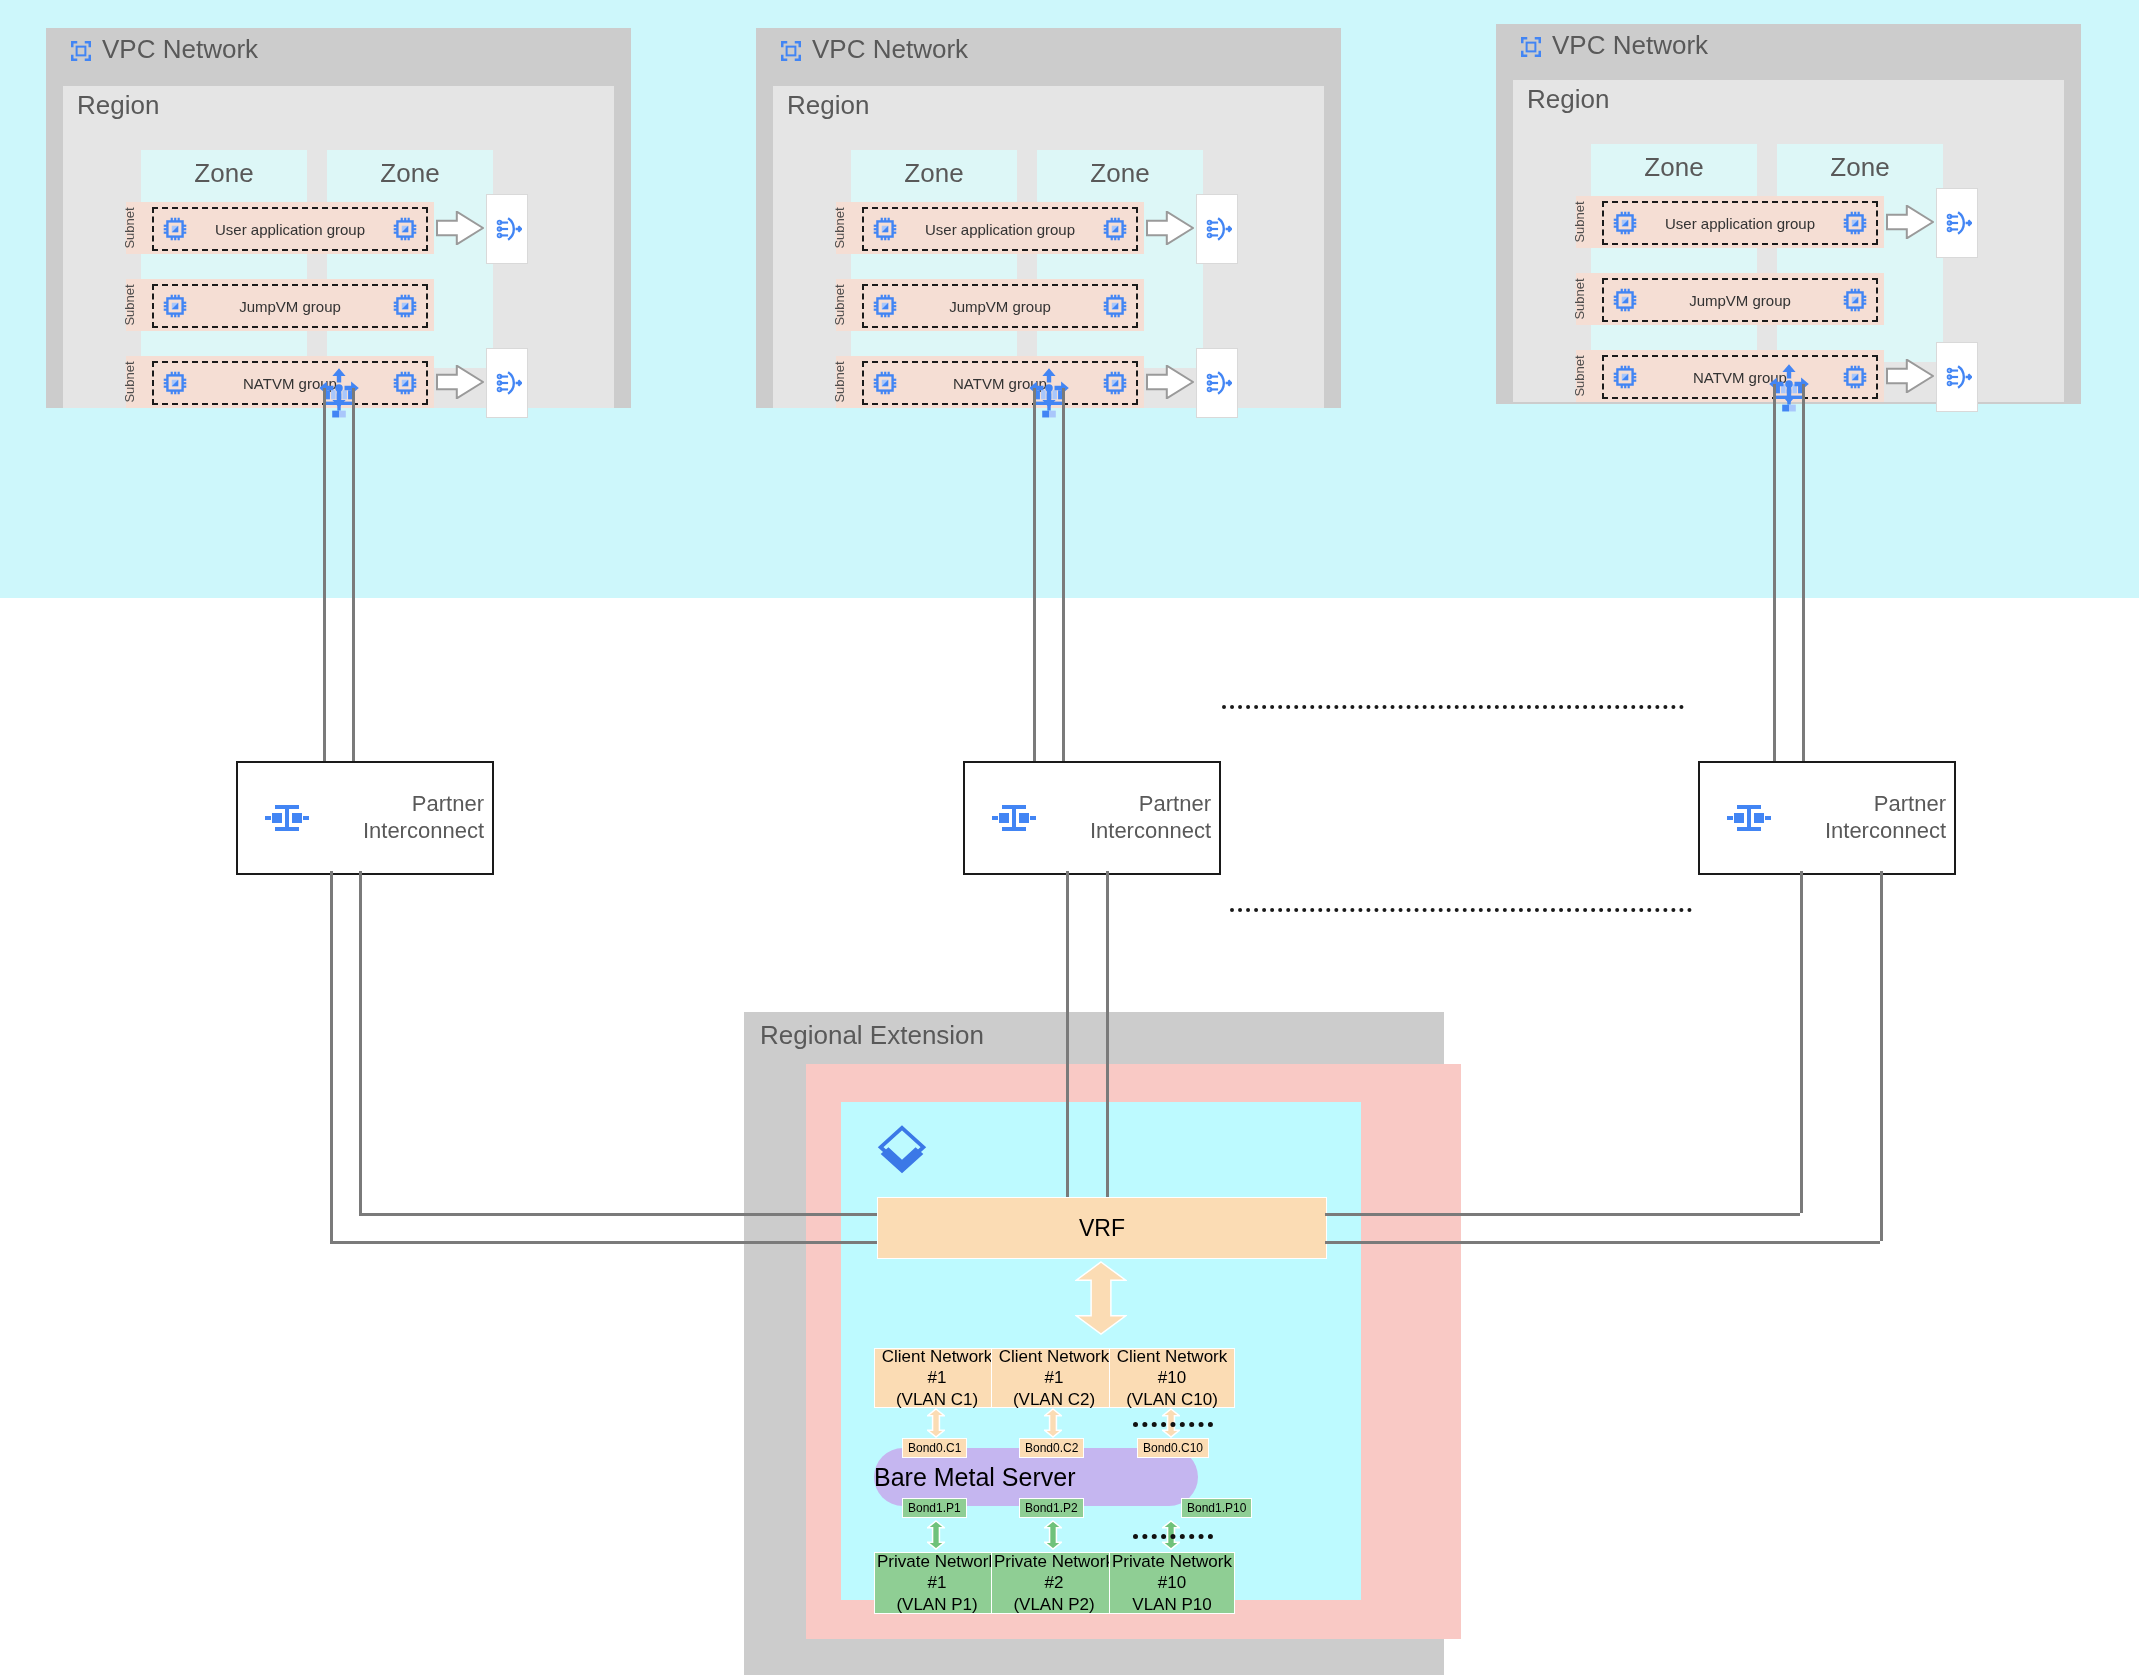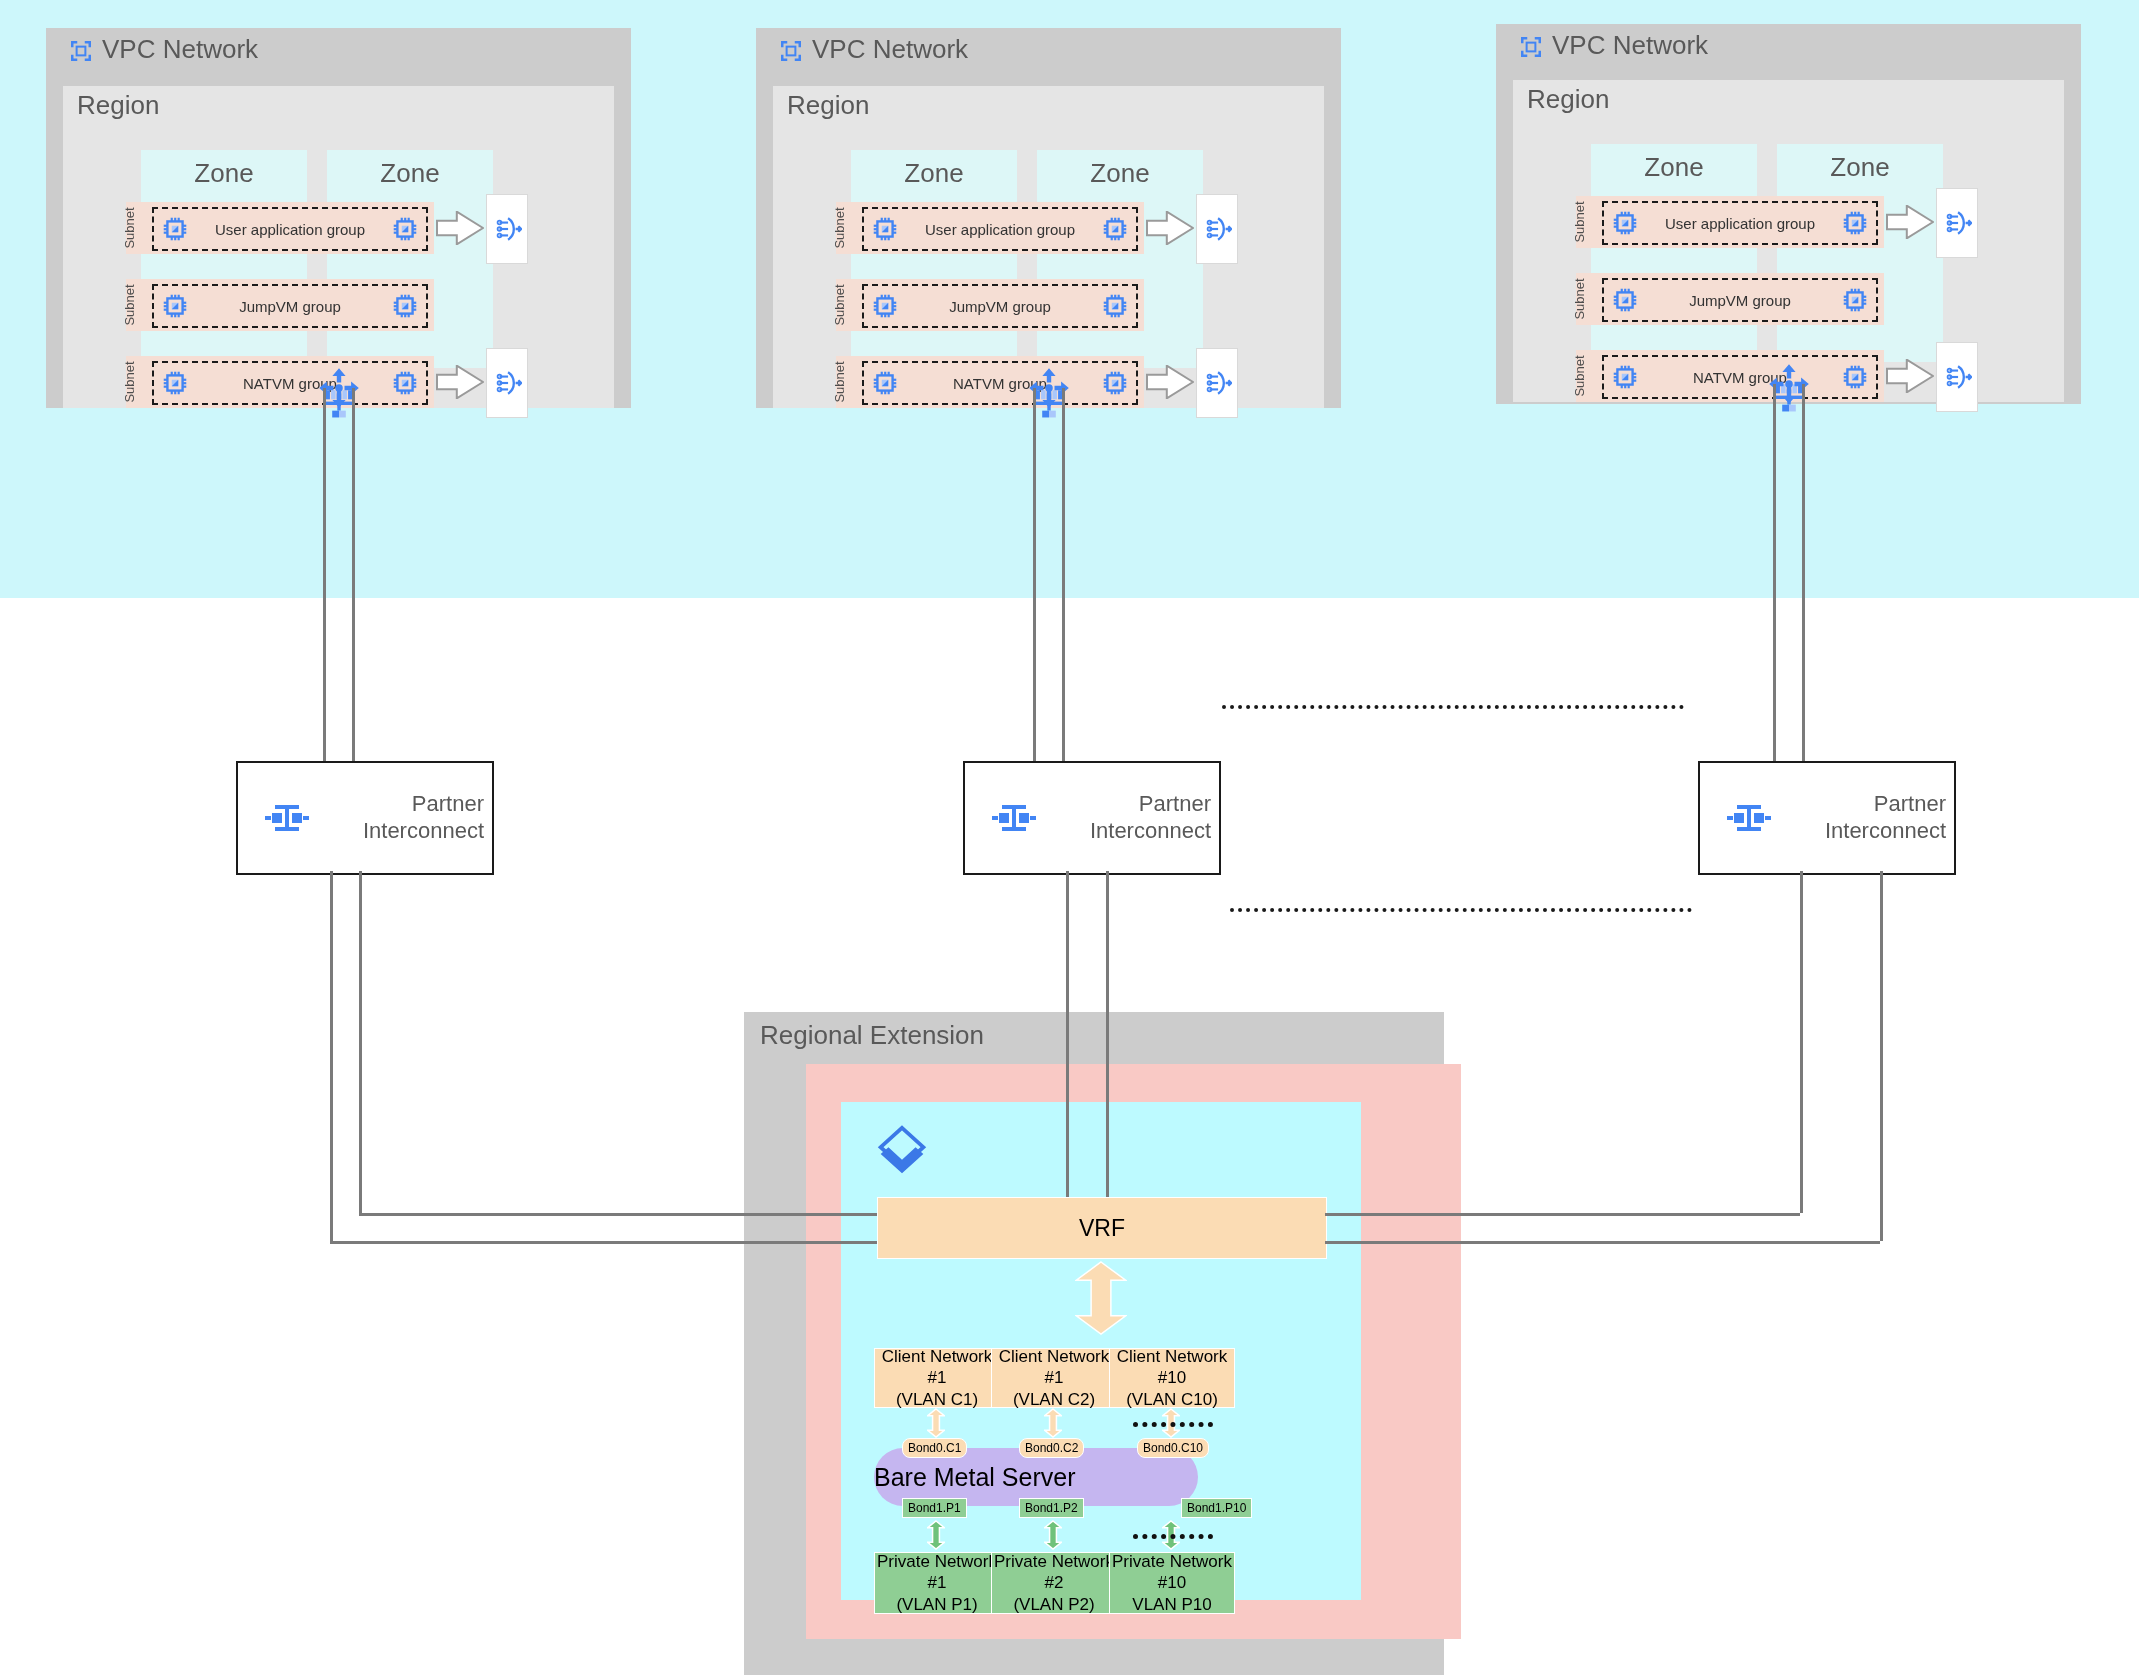--- a/index.html
+++ b/index.html
@@ -75,21 +75,21 @@
   .pnet{position:absolute;background:#8fce94;border:1px solid #ffffff;
         display:flex;align-items:center;justify-content:center;text-align:center;
         font-size:17px;color:#000000;line-height:1.25;}
 
   .bms{position:absolute;background:#c5b6f0;border-radius:999px;}
   .bms-text{position:absolute;left:0;top:50%;width:100%;transform:translateY(-50%);
             font-size:25px;color:#000000;}
 
   .bondtag{position:absolute;font-size:12px;color:#000000;padding:2px 5px;white-space:nowrap;
            border:1px solid #ffffff;}
-  .bond-c{background:#fbdcb4;border-radius:8px;}
+  .bond-c{background:#fbdcb4;}
   .bond-p{background:#8fce94;}
 
   .vvarrow{position:absolute;}
   .dotmini{position:absolute;height:0;border-top:5px dotted #111111;}
 </style>
 </head>
 <body>
 
 <div id="stage">
   <div class="top-band"></div>

